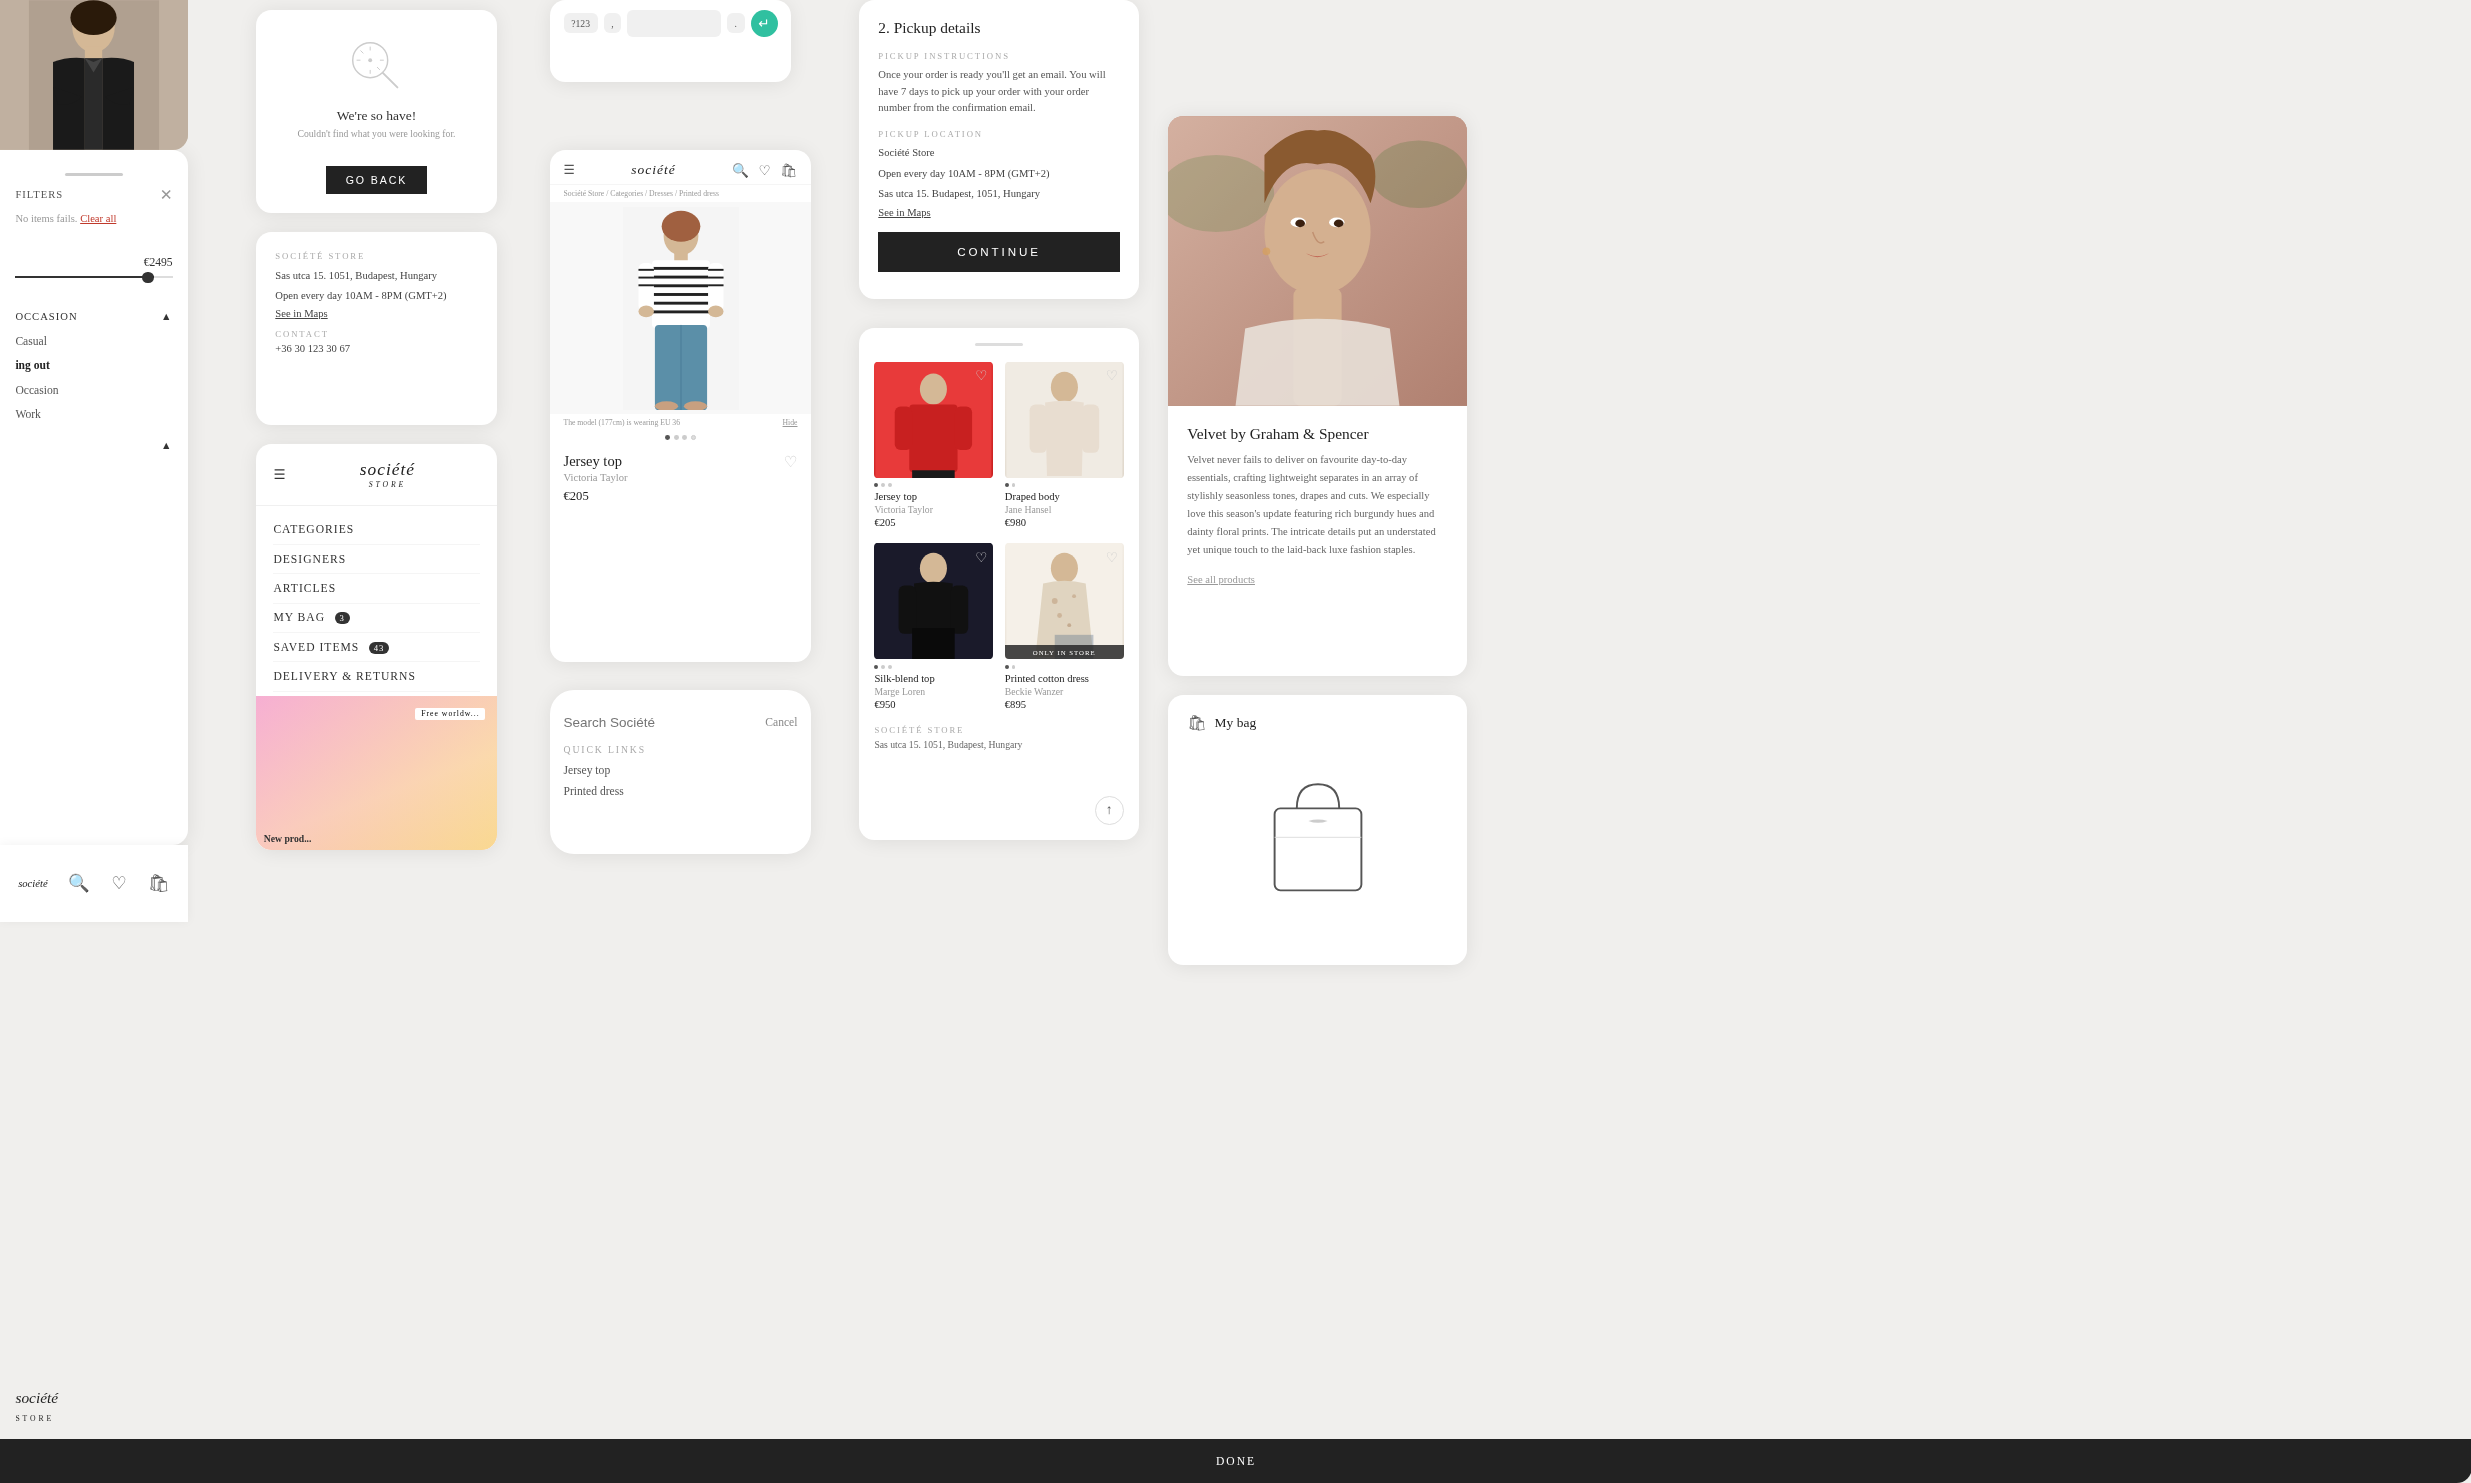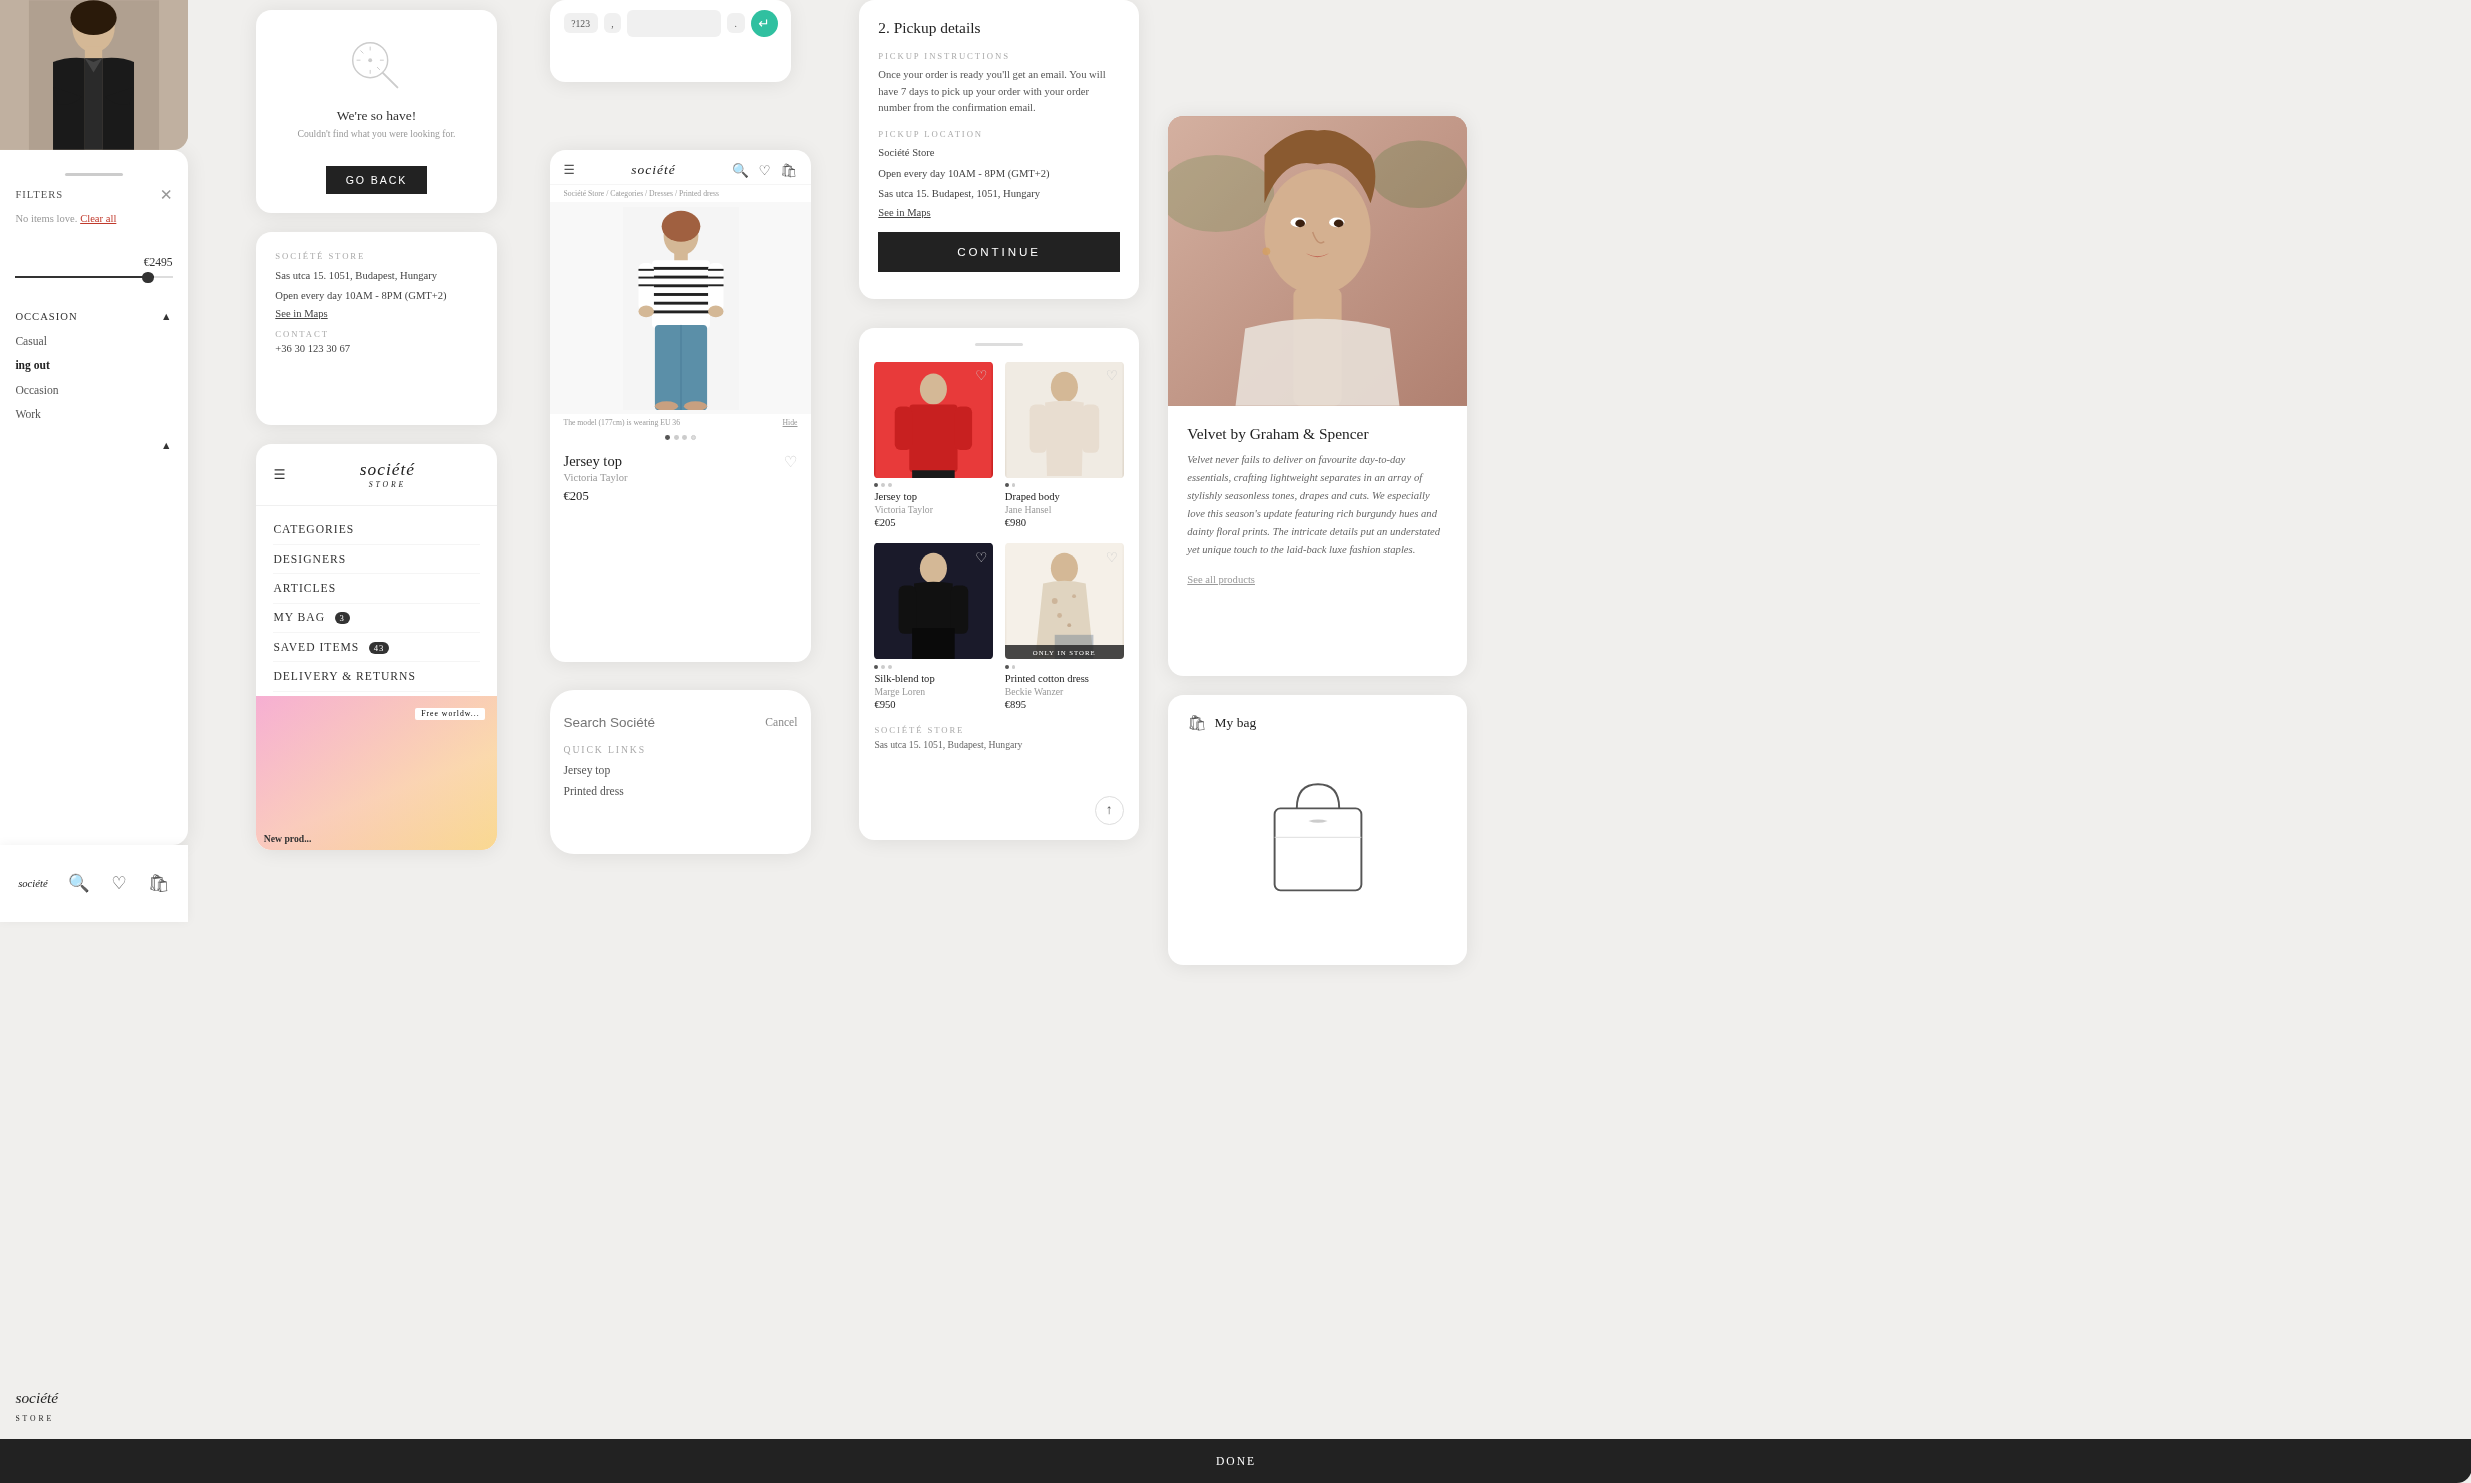--- a/index.html
+++ b/index.html
@@ -275,21 +275,21 @@
     }
     .editorial-img {
       width: 100%;
       height: 290px;
       background: linear-gradient(160deg, #d4a9a0 0%, #b8997a 40%, #8a7060 100%);
       position: relative;
       overflow: hidden;
     }
     .editorial-content { padding: 19.3px; }
     .editorial-brand { font-size: 15.4px; color: #222; margin-bottom: 7.7px; }
-    .editorial-text { font-size: 10.6px; color: #666; line-height: 1.7; margin-bottom: 9.7px; font-style: italic; }
+    .editorial-text { font-size: 10.6px; color: #666; line-height: 1.7; margin-bottom: 9.7px; }
     .editorial-link { font-size: 10.6px; color: #999; text-decoration: underline; cursor: pointer; }
 
     
     #my-bag-card {
       left: 1168px; top: 695px;
       width: 299px;
       height: 270px;
       padding: 19.3px;
     }
     .bag-header { display: flex; align-items: center; gap: 7.7px; margin-bottom: 13.5px; }
@@ -379,21 +379,21 @@
   </div>
 </div>
 
 <div id="filter-panel">
   <div class="scrollbar-h"></div>
   <div class="filter-header">
     <span class="filter-title">FILTERS</span>
     <span class="close-icon">✕</span>
   </div>
   <div class="no-results">
-    <span>No items love.</span>
+    <span>No items fails.</span>
     <a class="clear-all">Clear all</a>
   </div>
 
   <div class="price-range">
     <div class="price-label">€2495</div>
     <div class="range-track">
       <div class="range-fill"></div>
       <div class="range-thumb"></div>
     </div>
   </div>

